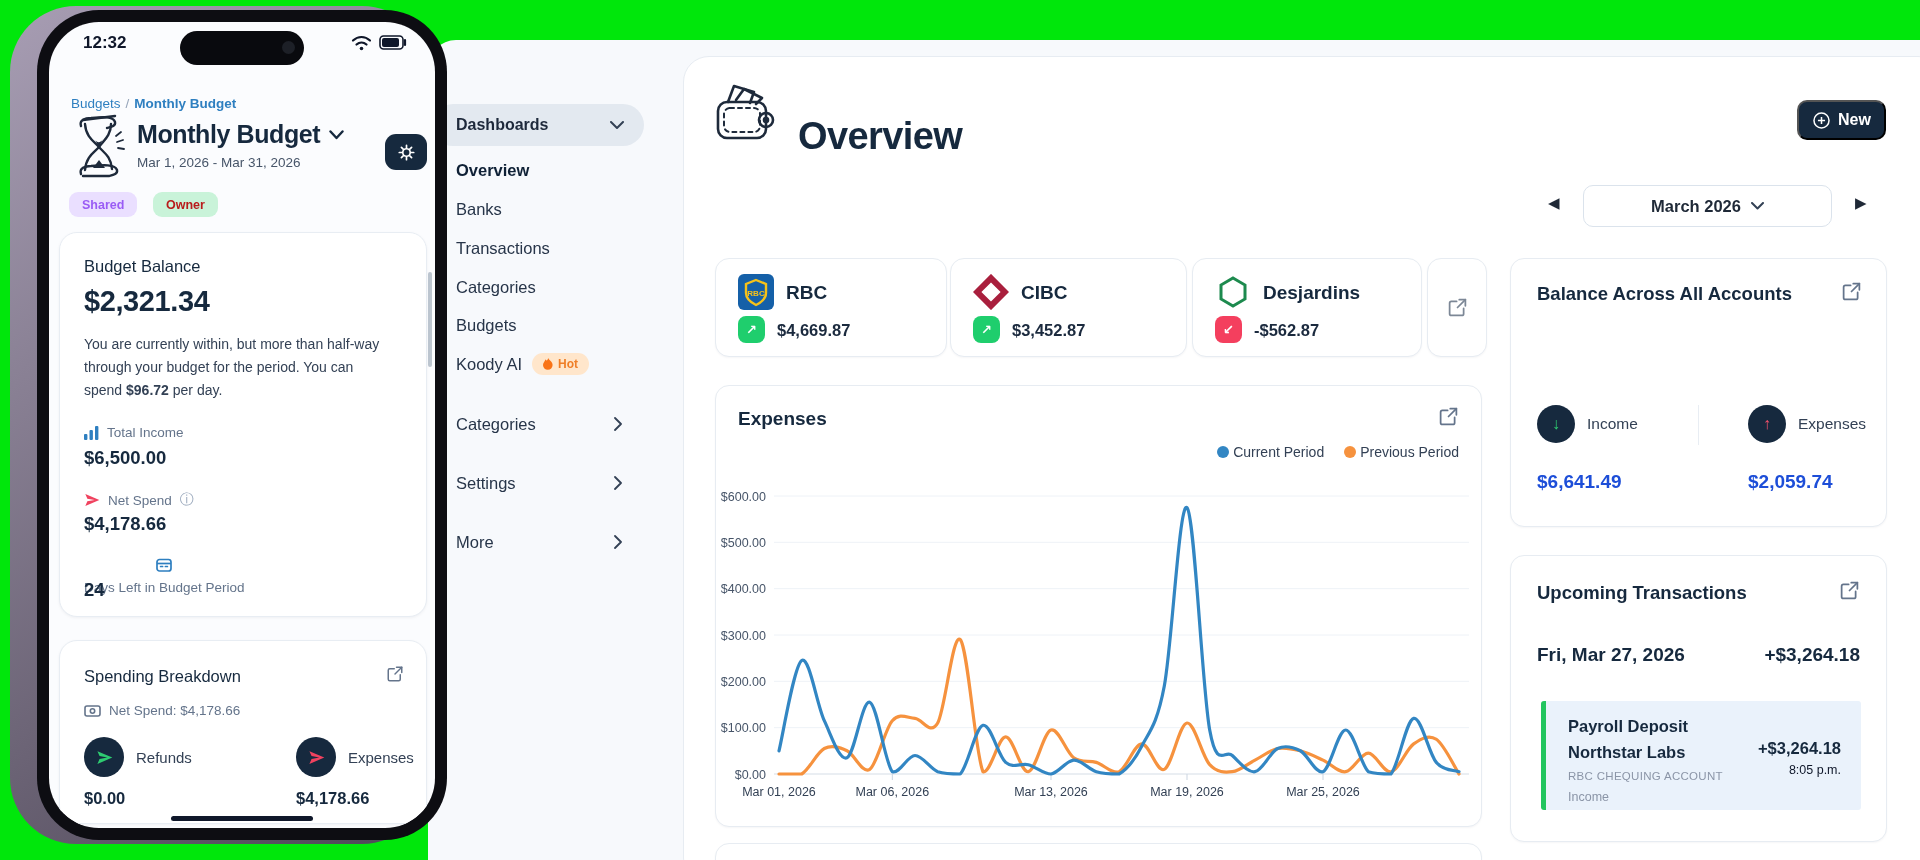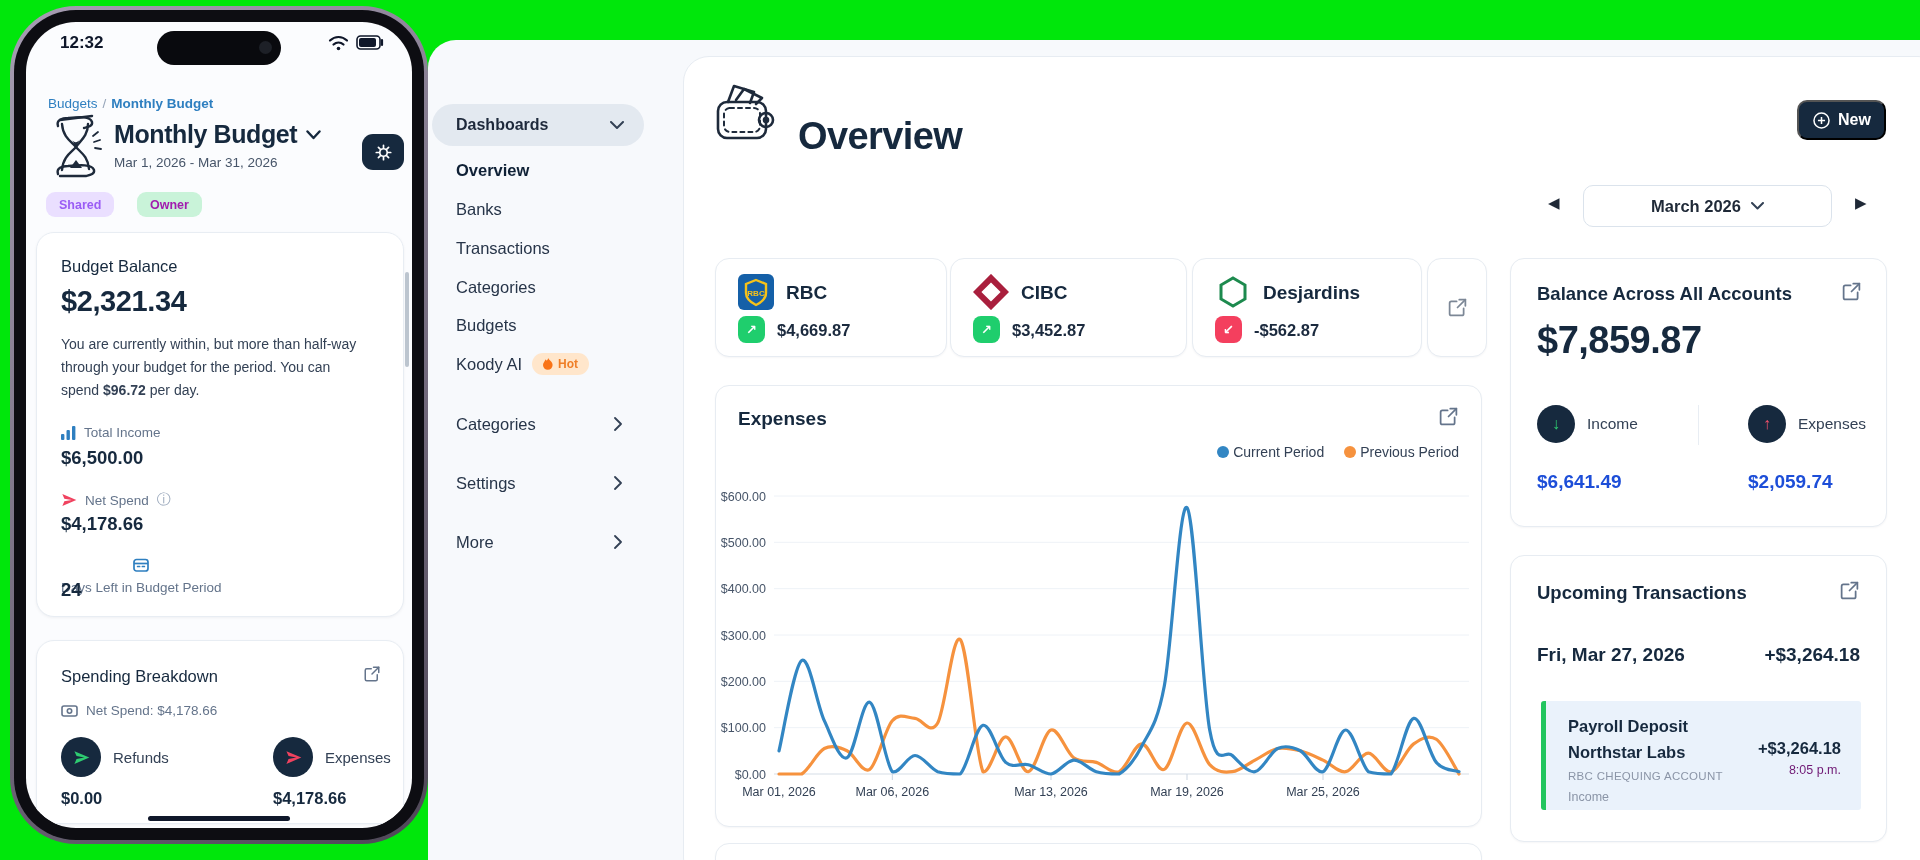--- a/index.html
+++ b/index.html
@@ -13,36 +13,36 @@
   svg{display:block;}
 
   
   .light-shell{position:absolute;left:428px;top:40px;right:0;bottom:0;background:#f7f9fc;border-radius:28px 0 0 0;}
   .main-panel{position:absolute;left:683px;top:56px;right:-24px;bottom:-24px;background:#fff;
               border:1px solid #e7ecf2;border-radius:26px;}
 
   
   .phone{position:absolute;left:10px;top:6px;width:418px;height:838px;border-radius:66px;
          background:linear-gradient(145deg,#a79db3,#4e4757);padding:4px;z-index:30;box-sizing:border-box;}
-  .phone-bezel{width:100%;height:100%;border-radius:62px;background:#0d0d12;padding:12px;box-sizing:border-box;}
+  .phone-bezel{width:100%;height:100%;border-radius:62px;background:#0d0d12;padding:12px;box-sizing:border-box;margin-left:23px;}
   .screen{width:100%;height:100%;border-radius:50px;background:#fbfcfe;position:relative;overflow:hidden;}
   .notch{position:absolute;left:131px;top:9px;width:124px;height:34px;border-radius:18px;background:#090a0e;}
   .notch .cam{position:absolute;right:9px;top:10px;width:13px;height:13px;border-radius:50%;background:#1d2027;}
   .status-time{position:absolute;left:34px;top:11px;font-size:17px;font-weight:700;color:#0f172a;}
   .home-indicator{position:absolute;left:50%;transform:translateX(-50%);bottom:7px;width:142px;height:5px;border-radius:3px;background:#0f172a;}
   .p-scrollbar{position:absolute;right:3px;top:250px;width:4px;height:95px;border-radius:2px;background:#bcc5cf;}
 
   .crumb{position:absolute;left:22px;top:74px;font-size:13.5px;color:#2e7fc0;}
   .crumb .sep{color:#94a3b8;margin:0 5px;font-weight:400;}
   .p-title{position:absolute;left:88px;top:98px;font-size:25px;font-weight:800;letter-spacing:-.4px;color:#16293e;display:flex;align-items:center;gap:9px;}
   .p-date{position:absolute;left:88px;top:133px;font-size:13.5px;color:#475569;}
   .gear-btn{position:absolute;left:336px;top:112px;width:42px;height:36px;border-radius:11px;background:#16293e;display:flex;align-items:center;justify-content:center;}
   .badge{position:absolute;top:170px;height:25px;padding:0 13px;border-radius:9px;font-size:12.5px;font-weight:700;display:flex;align-items:center;}
   .badge.shared{left:20px;background:#eadfff;color:#9a5cf5;}
-  .badge.owner{left:111px;background:#c9f3d9;color:#a21caf;}
+  .badge.owner{left:104px;background:#c9f3d9;color:#b91c1c;}
 
   .p-card{position:absolute;left:10px;width:366px;background:#fff;border:1px solid #e8edf3;border-radius:18px;box-shadow:0 1px 3px rgba(15,23,42,.05);}
   .p-card h3{margin:0;font-size:16.5px;font-weight:400;color:#16293e;}
   .stat-label{display:flex;align-items:center;gap:8px;font-size:13.5px;color:#64748b;}
   .stat-value{font-size:18.5px;font-weight:700;color:#16293e;}
   .donut{position:absolute;width:96px;height:96px;border-radius:50%;display:flex;align-items:center;justify-content:center;}
   .donut .hole{position:absolute;inset:13px;border-radius:50%;background:#f1f5f9;}
   .donut .pct{position:relative;font-size:15px;font-weight:700;color:#2e7fc0;}
   .mini-circle{width:40px;height:40px;border-radius:50%;background:#16293e;display:flex;align-items:center;justify-content:center;}
 
@@ -269,21 +269,20 @@
 
 <div class="card balance-card">
   <div class="card-title" style="left:26px;top:24px;font-size:18.5px;">Balance Across All Accounts</div>
   <div class="ext-link" style="right:24px;top:22px;">
     <svg width="21" height="21" viewBox="0 0 24 24" fill="none" stroke="#64748b" stroke-width="2" stroke-linecap="round" stroke-linejoin="round">
         <path d="M14 3h7v7"></path>
         <path d="M21 3l-9 9"></path>
         <path d="M19 13v6a2 2 0 0 1-2 2H5a2 2 0 0 1-2-2V7a2 2 0 0 1 2-2h6"></path>
       </svg>
   </div>
-  <div class="balance-total">$7,859.87</div>
 
   <div class="flow-circle" style="left:26px;top:146px;color:#2ecc71;">↓</div>
   <div class="flow-label" style="left:76px;top:156px;">Income</div>
   <div class="abs" style="left:187px;top:146px;width:1px;height:40px;background:#e8edf3;"></div>
   <div class="flow-circle" style="left:237px;top:146px;color:#f4516c;">↑</div>
   <div class="flow-label" style="left:287px;top:156px;">Expenses</div>
 
   <div class="flow-value" style="left:26px;">$6,641.49</div>
   <div class="flow-value" style="left:237px;">$2,059.74</div>
 </div>
@@ -299,21 +298,21 @@
   </div>
   <div class="abs" style="left:26px;top:88px;font-size:19px;font-weight:700;">Fri, Mar 27, 2026</div>
   <div class="abs" style="right:26px;top:88px;font-size:19px;font-weight:700;">+$3,264.18</div>
 
   <div class="tx-row">
     <div class="abs" style="left:22px;top:16px;font-size:16.5px;font-weight:700;">Payroll Deposit</div>
     <div class="abs" style="left:22px;top:42px;font-size:16.5px;font-weight:600;">Northstar Labs</div>
     <div class="abs" style="left:22px;top:69px;font-size:11.5px;color:#8b95a7;letter-spacing:.3px;">RBC CHEQUING ACCOUNT</div>
     <div class="abs" style="left:22px;top:89px;font-size:12.5px;color:#8b95a7;">Income</div>
     <div class="abs" style="right:20px;top:38px;font-size:16.5px;font-weight:700;">+$3,264.18</div>
-    <div class="abs" style="right:20px;top:62px;font-size:12.5px;color:#701a75;">8:05 p.m.</div>
+    <div class="abs" style="right:20px;top:62px;font-size:12.5px;color:#0f172a;">8:05 p.m.</div>
   </div>
 </div>
 
 <div class="phone">
  <div class="phone-bezel">
   <div class="screen">
 
     <div class="status-time">12:32</div>
     <div class="notch">
           <div class="cam"></div>

